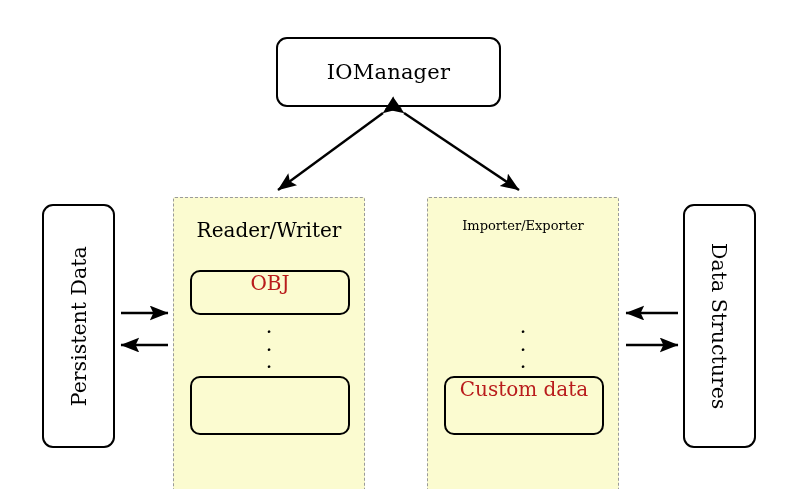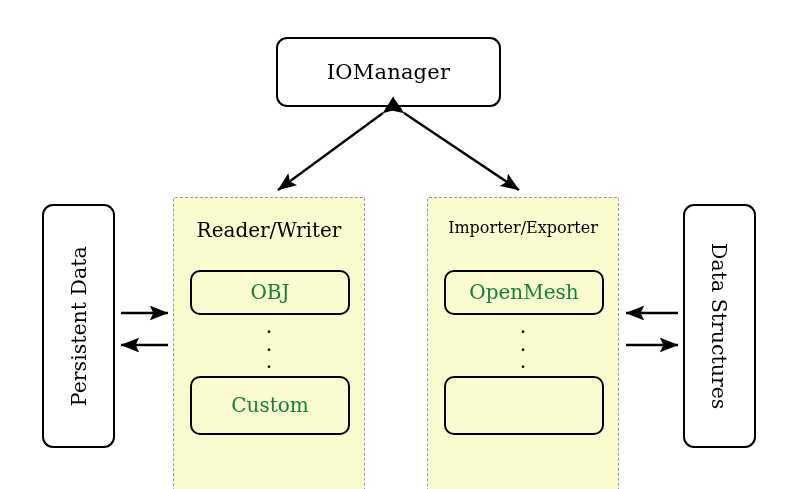--- a/index.html
+++ b/index.html
@@ -76,36 +76,36 @@
   .panel-title {
     position: absolute;
     left: 0;
     top: 20px;
     width: 100%;
     text-align: center;
     font-size: 20px;
     color: #000000;
     white-space: nowrap;
   }
-  .panel.right .panel-title { font-size: 16px; }
+  .panel.right .panel-title { font-size: 13px; }
 
   
   .inner {
     position: absolute;
     box-sizing: border-box;
     border: 2.8px solid #000000;
     border-radius: 10px;
     background: #fbfbd0;
     display: flex;
-    align-items: center;
+    align-items: flex-start;
     justify-content: center;
     text-align: center;
     font-size: 20px;
     line-height: 1.12;
-    color: #15803d;
+    color: #b91c1c;
   }
   .inner.first { left: 16px; top: 72px;  width: 160px; height: 45px; }
   .inner.last  { left: 16px; top: 178px; width: 160px; height: 59px; }
 
   
   .vdots {
     position: absolute;
     left: 0;
     top: 126px;
     width: 100%;
@@ -152,41 +152,38 @@
     </div>
 
     <div class="vdots">
       <span>·</span>
       <span>·</span>
       <span>·</span>
     </div>
 
     <div class="inner last">
       <span>
-        <span>Custom</span><br>
+        <br>
       </span>
     </div>
   </div>
 
   <div class="node panel right">
     <div class="panel-title">Importer/Exporter</div>
 
-    <div class="inner first">
-      <span>OpenMesh</span>
-    </div>
 
     <div class="vdots">
       <span>·</span>
       <span>·</span>
       <span>·</span>
     </div>
 
     <div class="inner last">
       <span>
-        <br>
+        <span>Custom data</span><br>
       </span>
     </div>
   </div>
 
   <svg id="arrows" viewBox="0 0 800 489">
     <defs>
       <marker id="ah" markerWidth="9" markerHeight="9" refX="7.6" refY="3.1" orient="auto" markerUnits="strokeWidth">
         <path d="M0,0 L7.8,3.1 L0,6.2 L1.5,3.1 Z" fill="#000000"></path>
       </marker>
       <marker id="ahs" markerWidth="9" markerHeight="9" refX="7.6" refY="3.1" orient="auto" markerUnits="strokeWidth">

